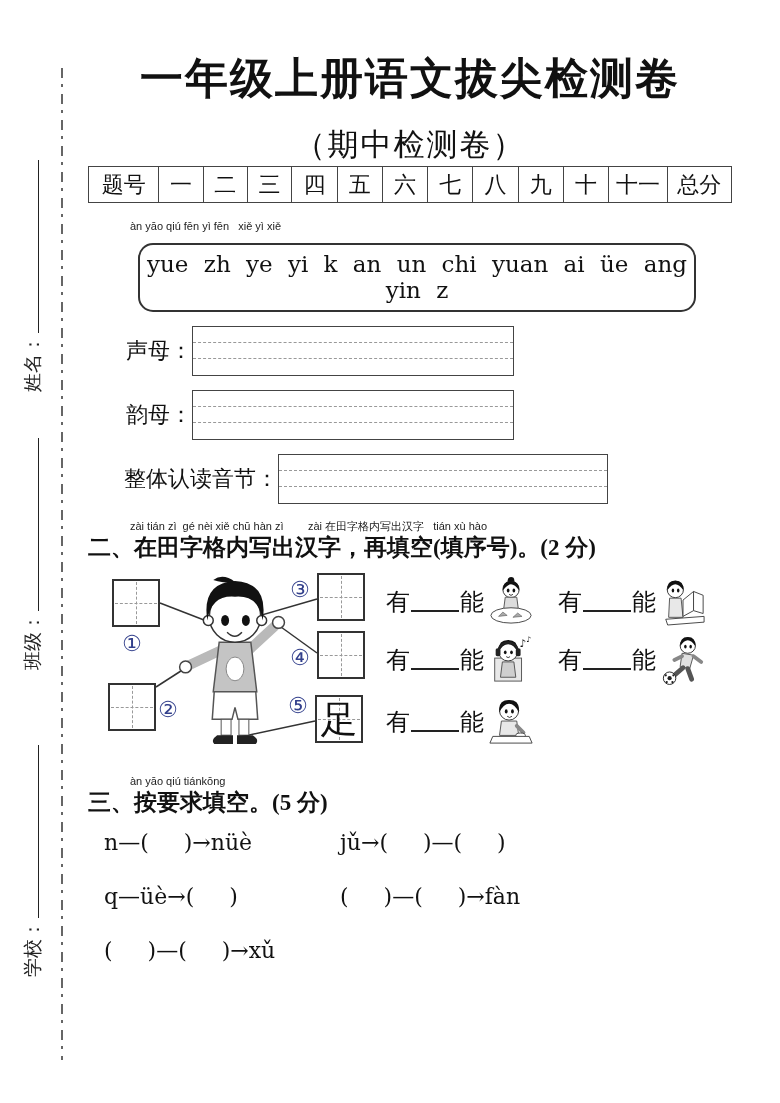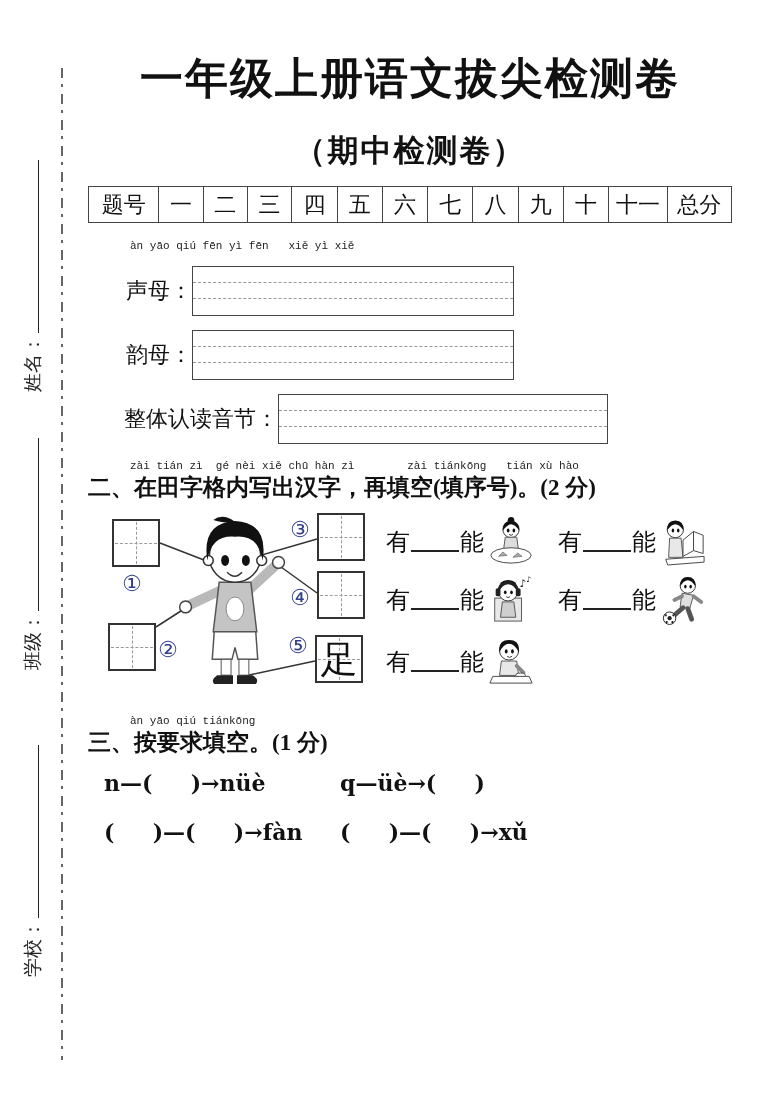--- a/index.html
+++ b/index.html
@@ -17,32 +17,32 @@
   .side-label { font-size:19px; color:#222; white-space:nowrap; }
   .side-line { flex:1; border-bottom:1.6px solid #222; height:1.1em; margin-left:2px; }
   .seal-line {
     position:absolute; left:61px; top:68px; height:992px; width:2px;
     background:repeating-linear-gradient(#666 0 10px, transparent 10px 16px,
                #666 16px 19px, transparent 19px 26px);
   }
   
   .main { position:absolute; left:88px; top:0; width:644px; }
   .title { margin-top:50px; text-align:center; font-size:43px; font-weight:bold; letter-spacing:2px; }
-  .subtitle { margin-top:22px; text-align:center; font-size:31px; font-weight:bold; letter-spacing:2px; }
+  .subtitle { margin-top:16px; text-align:center; font-size:31px; font-weight:normal; letter-spacing:2px; }
   .meta { margin-top:16px; text-align:right; font-size:20px; padding-right:2px; }
   .meta .gap { display:inline-block; width:38px; }
   
-  table.score { margin-top:14px; width:644px; border-collapse:collapse; table-layout:fixed; }
+  table.score { width:644px; border-collapse:collapse; table-layout:fixed; }
   table.score td {
     border:1.4px solid #444; height:36px; text-align:center;
     font-size:22px; padding:0;
   }
   
   .pinyin {
-    font-family:Liberation Mono, monospace; font-size:11px; color:#222;
+    font-family:Liberation Sans, sans-serif; font-size:11px; color:#222;
     white-space:pre; line-height:12px; margin-left:42px;
   }
   .pinyin.s1 { margin-top:17px; }
   .heading { font-size:23px; font-weight:bold; line-height:30px; margin-top:1px; }
   
   .letterbox {
     margin:11px 0 0 50px; width:558px; border:2px solid #333; border-radius:15px;
     padding:6px 0 7px; text-align:center;
     font-family:"DejaVu Serif", serif; font-size:23px; word-spacing:8px;
   }
@@ -68,21 +68,21 @@
   .connectors { position:absolute; left:0; top:0; pointer-events:none; }
   .boy { position:absolute; left:87px; top:0; }
   .sent-row { position:absolute; display:flex; gap:24px; align-items:center; }
   .sentence { display:flex; align-items:center; }
   .hz { font-size:24px; }
   .blank { display:inline-block; width:48px; height:20px; border-bottom:2px solid #222; margin:0 1px; }
   .pic { margin-left:4px; }
   
   .s3-grid {
     margin:12px 0 0 16px; display:grid; grid-template-columns:236px auto;
-    row-gap:23px; font-family:"DejaVu Serif", serif; font-size:22px; white-space:pre;font-weight:bold;
+    row-gap:29px; font-family:"DejaVu Serif", serif; font-size:22px; white-space:pre;
   }
 </style>
 </head>
 <body>
 
 <div class="seal-line"></div>
 
 <div class="side-group" style="top:392px">
   <span class="side-label">姓名：</span>
   <span class="side-line"></span>
@@ -132,35 +132,36 @@
       <td>九</td>
       <td>十</td>
       <td>十一</td>
       <td>总分</td>
     </tr>
   </tbody>
     </table>
 
   <div class="pinyin s1">àn yāo qiú fēn yì fēn   xiě yì xiě</div>
 
+  <div class="letterbox">yue zh ye yi k an un chi yuan ai üe ang yin z</div>
 
   <div class="s1-row">
     <span class="s1-label">声母：</span>
     <div class="writebox wb-a"></div>
   </div>
   <div class="s1-row">
     <span class="s1-label">韵母：</span>
     <div class="writebox wb-a"></div>
   </div>
   <div class="s1-row" style="margin-left:36px">
     <span class="s1-label">整体认读音节：</span>
     <div class="writebox wb-a" style="width:330px"></div>
   </div>
 
-  <div class="pinyin" style="margin-top:16px">zài tián zì  gé nèi xiě chū hàn zì        zài tiánkōng   tián xù hào</div>
+  <div class="pinyin" style="margin-top:16px">zài tián zì  gé nèi xiě chū hàn zì        zài 在田字格内写出汉字   tián xù hào</div>
   <div class="heading">二、在田字格内写出汉字，再填空(填序号)。(2 分)</div>
 
   <div class="fig">
 
     <svg class="connectors" width="296" height="192">
       <line x1="72" y1="32" x2="147" y2="61" stroke="#333" stroke-width="1.5"></line>
       <line x1="68" y1="116" x2="96" y2="98" stroke="#333" stroke-width="1.5"></line>
       <line x1="229" y1="28" x2="160" y2="48" stroke="#333" stroke-width="1.5"></line>
       <line x1="229" y1="82" x2="193" y2="56" stroke="#333" stroke-width="1.5"></line>
       <line x1="227" y1="150" x2="152" y2="166" stroke="#333" stroke-width="1.5"></line>
@@ -295,22 +296,23 @@
           <path d="M14,25 L30,25 L32,40 L12,40 Z" fill="#e8e8e8" stroke="#555"></path>
           <path d="M30,30 L37,37" stroke="#888" stroke-width="4" stroke-linecap="round"></path>
           <ellipse cx="34" cy="40" rx="5" ry="2.5" fill="#fff" stroke="#444"></ellipse>
           <path d="M5,41 L43,41 L46,48 L2,48 Z" fill="#fff" stroke="#444"></path>
         </svg>
       </div>
     </div>
   </div>
 
   <div class="pinyin" style="margin-top:12px">àn yāo qiú tiánkōng</div>
-  <div class="heading">三、按要求填空。(1 分)</div>
+  <div class="heading">三、按要求填空。(5 分)</div>
 
   <div class="s3-grid">
     <span>n—(     )→nüè</span>
+    <span>jǔ→(     )—(     )</span>
     <span>q—üè→(     )</span>
     <span>(     )—(     )→fàn</span>
     <span>(     )—(     )→xǔ</span>
   </div>
 
 </div>
 
 </body></html>

